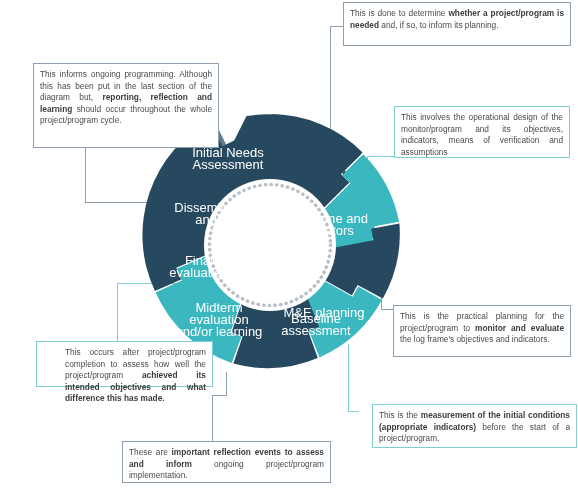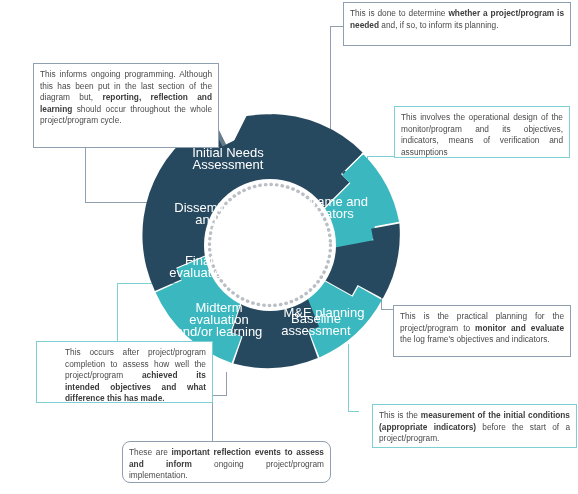--- a/index.html
+++ b/index.html
@@ -193,21 +193,21 @@
 
       <circle cx="134" cy="134" r="66" fill="#ffffff"></circle>
       <circle cx="134" cy="134" r="60.5" fill="none" stroke="#b9bfc4" stroke-width="3.4" stroke-linecap="round" stroke-dasharray="0.4 5.2"></circle>
     </svg>
 
     <div class="seg-label" style="left:12px; top:36px; width:160px;">
       <div>Initial Needs</div>
       <div>Assessment</div>
     </div>
 
-    <div class="seg-label" style="left:120px; top:85px; width:140px;">
+    <div class="seg-label" style="left:120px; top:102px; width:140px;">
       <div>Log frame and</div>
       <div>indicators</div>
     </div>
 
     <div class="seg-label" style="left:128px; top:160px; width:120px;margin-top:36px;">
       <div>M&amp;E planning</div>
     </div>
 
     <div class="seg-label" style="left:120px; top:202px; width:120px;">
       <div>Baseline</div>
@@ -233,19 +233,19 @@
   </div>
 
   <div class="callout navy" style="left:343px; top:2px; width:228px; height:44px;"><span>This is done to determine </span><b>whether a project/program is needed</b><span> and, if so, to inform its planning.</span></div>
 
   <div class="callout teal" style="left:394px; top:106px; width:176px; height:52px;"><span>This involves the operational design of the monitor/program and its objectives, indicators, means of verification and assumptions</span></div>
 
   <div class="callout navy" style="left:393px; top:305px; width:178px; height:52px;"><span>This is the practical planning for the project/program to </span><b>monitor and evaluate</b><span> the log frame's objectives and indicators.</span></div>
 
   <div class="callout teal" style="left:372px; top:404px; width:205px; height:44px;"><span>This is the </span><b>measurement of the initial conditions (appropriate indicators)</b><span> before the start of a project/program.</span></div>
 
-  <div class="callout navy" style="left:122px; top:441px; width:209px; height:42px;border-radius:8px;"><span>These are </span><b>important reflection events to assess and inform</b><span> ongoing project/program implementation.</span></div>
-
-  <div class="callout teal" style="left:36px; top:341px; width:177px; height:62px;padding-left:28px;"><span>This occurs after project/program completion to assess how well the project/program </span><b>achieved its intended objectives and what difference this has made.</b></div>
+  <div class="callout navy" style="left:122px; top:441px; width:209px; height:42px;"><span>These are </span><b>important reflection events to assess and inform</b><span> ongoing project/program implementation.</span></div>
+
+  <div class="callout teal" style="left:36px; top:341px; width:177px; height:46px;padding-left:28px;"><span>This occurs after project/program completion to assess how well the project/program </span><b>achieved its intended objectives and what difference this has made.</b></div>
 
   <div class="callout navy" style="left:33px; top:63px; width:186px; height:85px;"><span>This informs ongoing programming. Although this has been put in the last section of the diagram but, </span><b>reporting, reflection and learning</b><span> should occur throughout the whole project/program cycle.</span></div>
 
 </div>
 
 </body></html>

